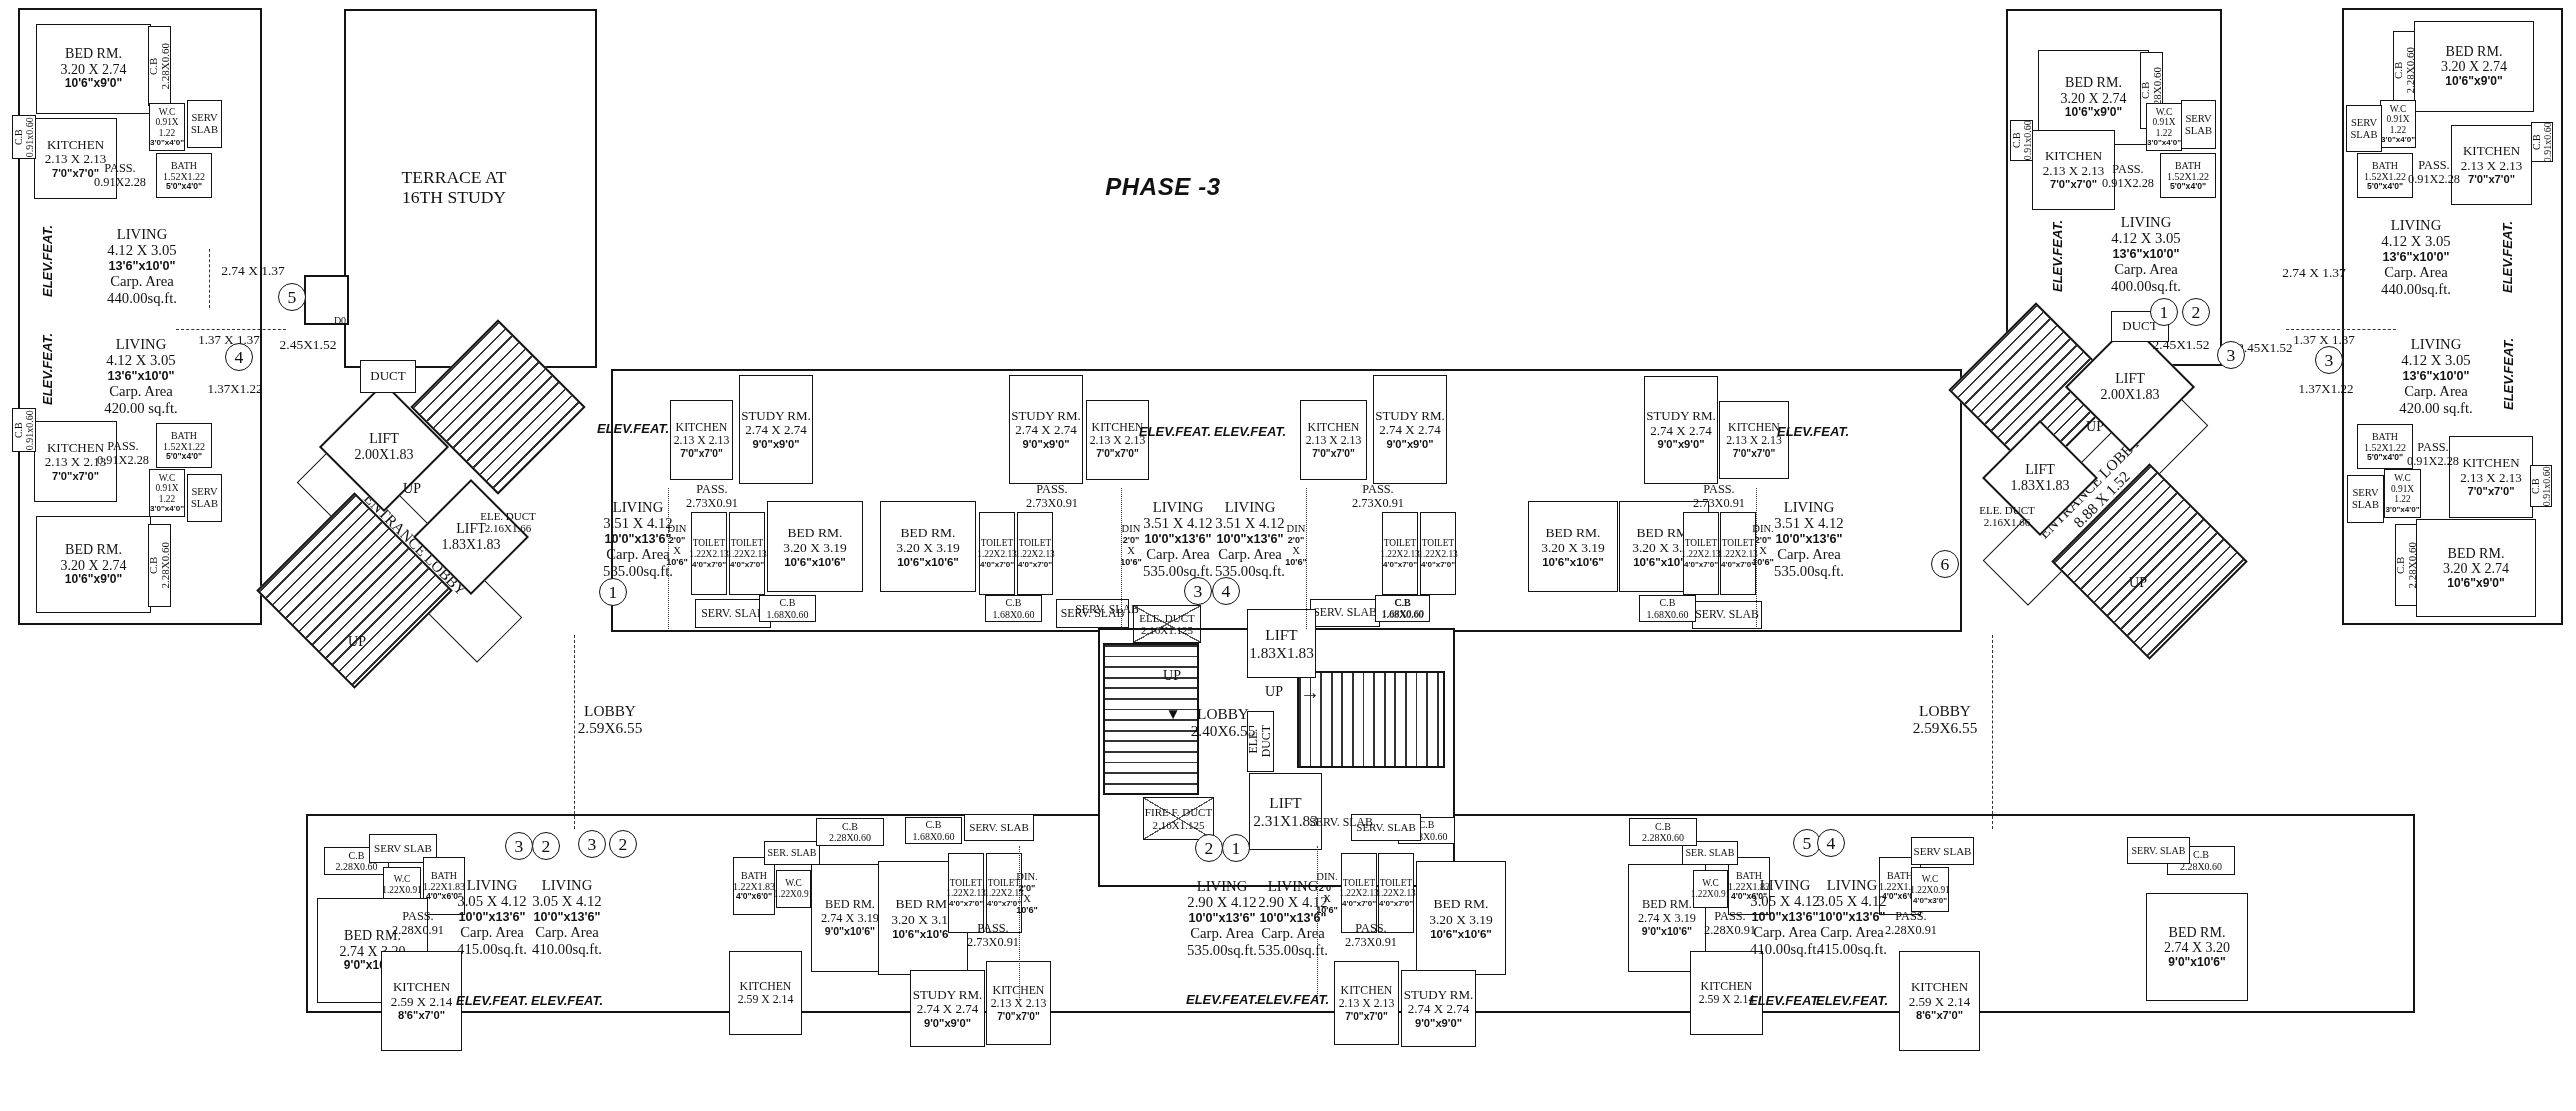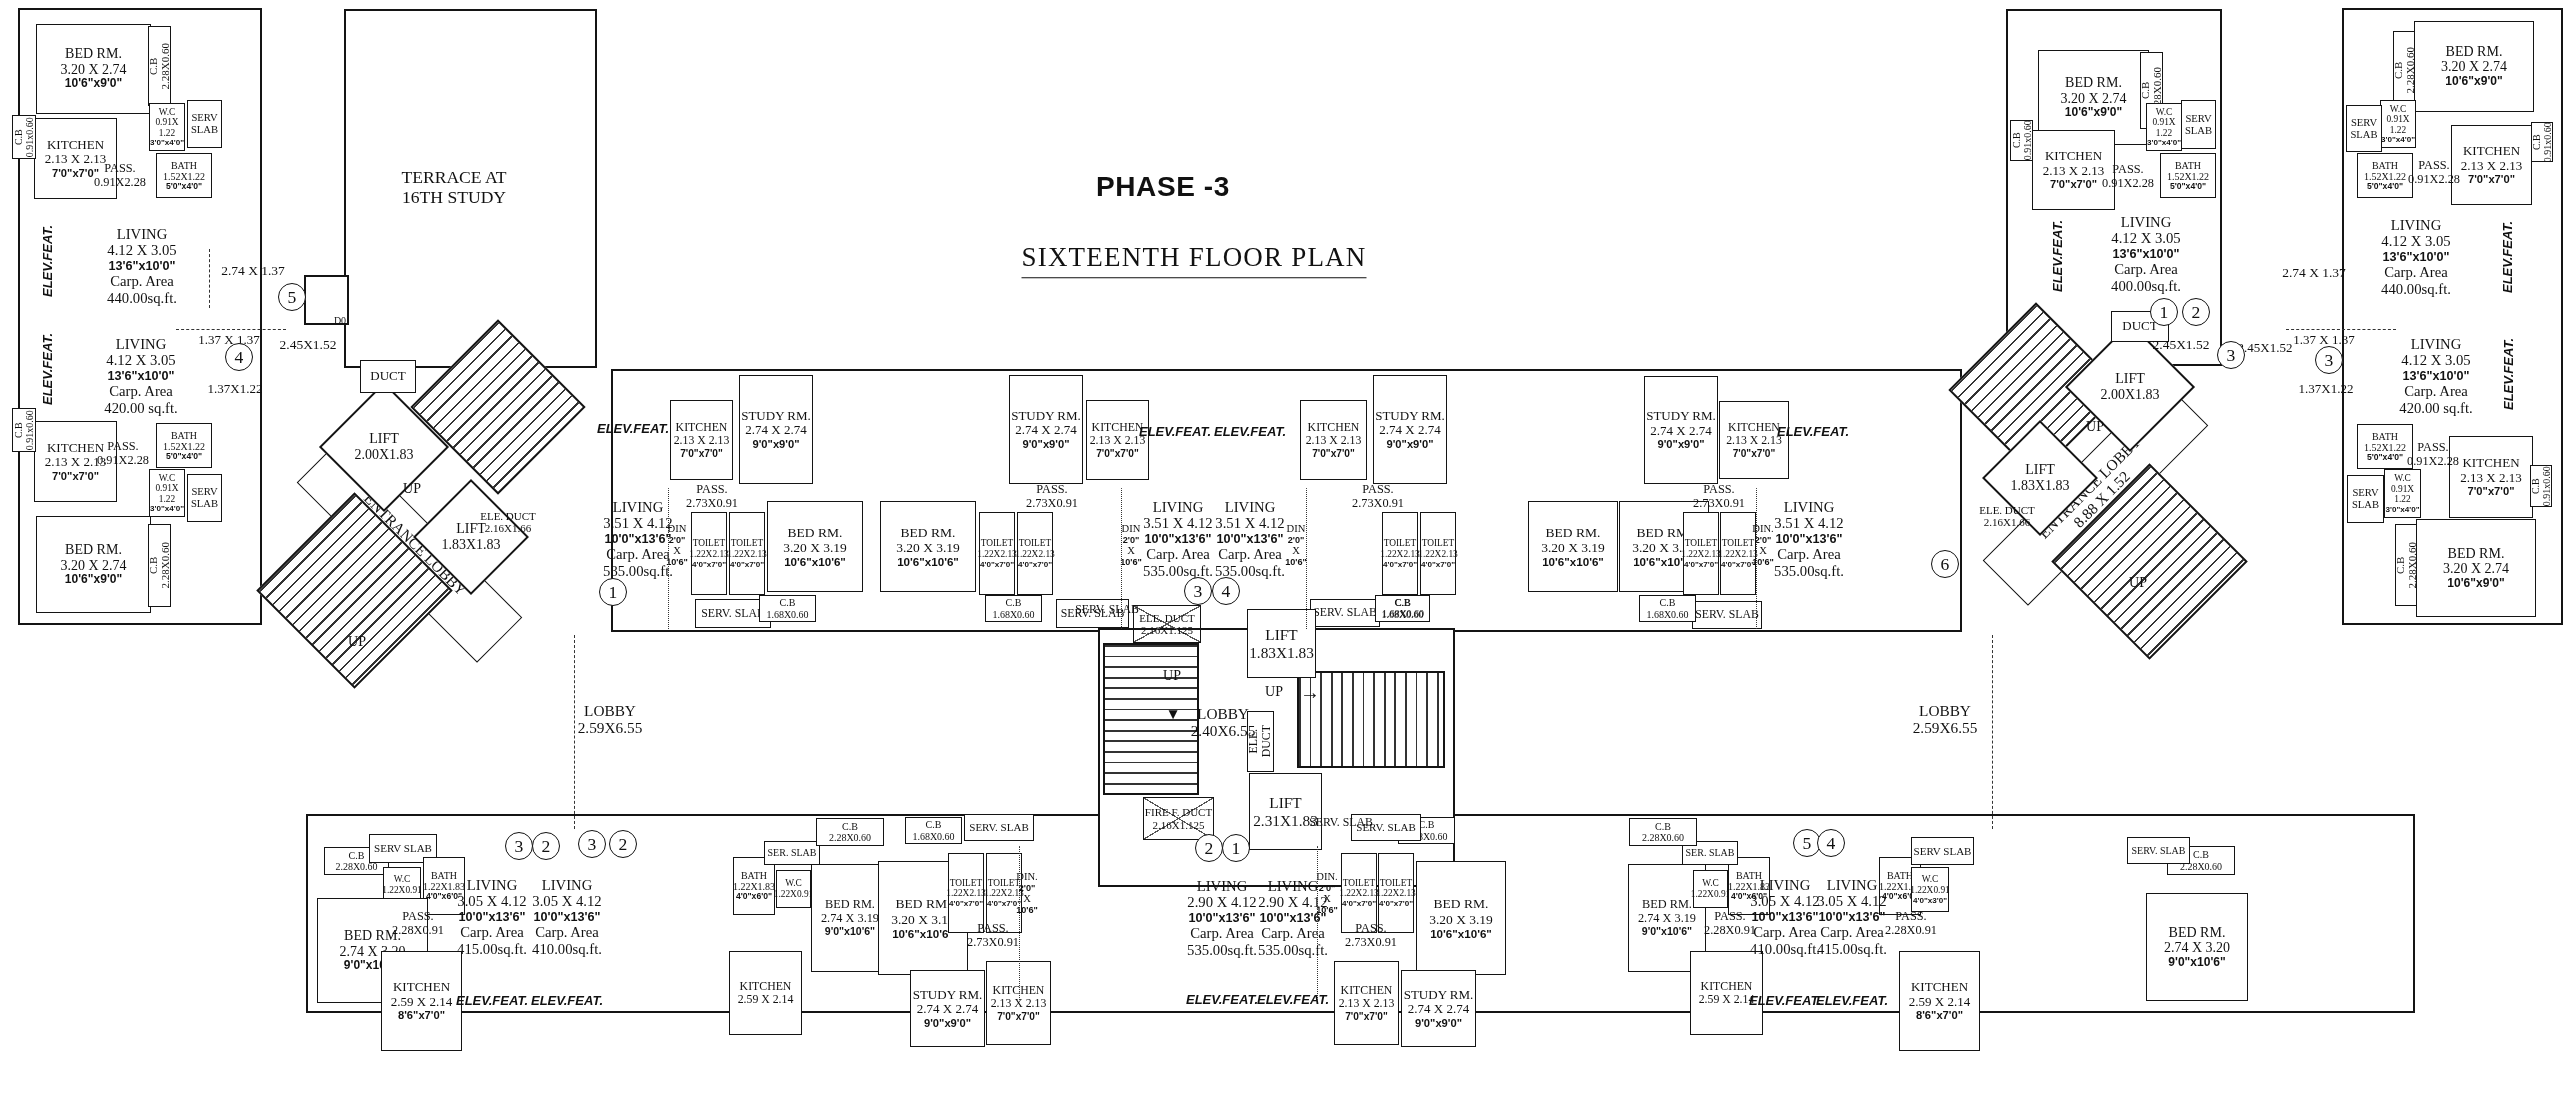--- a/index.html
+++ b/index.html
@@ -28,32 +28,31 @@
   .band{position:absolute;border:1.8px solid #141414;background:#fff;
         display:flex;align-items:center;justify-content:center;}
   .dash{position:absolute;}
   .dash.v{border-left:1.2px dashed #333;width:0;}
   .dash.h{border-top:1.2px dashed #333;height:0;}
   .dash.dot{border-left-style:dotted;border-top-style:dotted;border-left-width:1.8px;border-top-width:1.8px;}
   .circ{position:absolute;width:26px;height:26px;border:1.8px solid #111;border-radius:50%;
         transform:translate(-50%,-50%);display:flex;align-items:center;justify-content:center;
         font-size:17.6px;background:#fff;}
   #title-phase{position:absolute;transform:translate(-50%,-50%);
-        font-family:"Liberation Sans",sans-serif;font-weight:700;font-size:28px;letter-spacing:0.6px;}
+        font-family:"Liberation Sans",sans-serif;font-weight:700;font-size:24px;letter-spacing:0.6px;font-style:italic;}
   #title-floor{position:absolute;transform:translate(-50%,-50%);
         font-size:27px;letter-spacing:1.2px;border-bottom:1.8px solid #111;padding-bottom:3.5px;}
   #title-type{position:absolute;transform:translate(-50%,-50%);
         font-family:"Liberation Sans",sans-serif;font-size:32px;border-bottom:1.8px solid #111;padding-bottom:2.4px;}
 </style>
 </head>
 <body>
 
 <div id="sheet">
   <div id="title-phase" style="left:1163px;top:187px">PHASE -3</div>
-  <div id="title-floor" style="left:1194px;top:260px">SIXTEENTH FLOOR PLAN</div>
 <div class="outline" style="left: 17.6px; top: 8.2px; width: 240px; height: 613px;"></div>
     <div class="outline" style="left: 344px; top: 9.4px; width: 249px; height: 355px;"></div>
     <div class="outline" style="left: 304px; top: 275px; width: 41px; height: 46px;"></div>
     <div class="outline" style="left: 611px; top: 369px; width: 1347px; height: 259px;"></div>
     <div class="outline" style="left: 306px; top: 814px; width: 2105px; height: 195px;"></div>
     <div class="outline" style="left: 1098px; top: 628px; width: 353px; height: 255px;"></div>
     <div class="outline" style="left: 2006px; top: 9.4px; width: 212px; height: 353px;"></div>
     <div class="outline" style="left: 2342px; top: 8.2px; width: 217px; height: 613px;"></div>
     <div class="band" style="left: 282px; top: 518px; width: 253px; height: 62px; transform: rotate(45deg);">
       <div class="lbl" style="font-size: 15.3px;">

